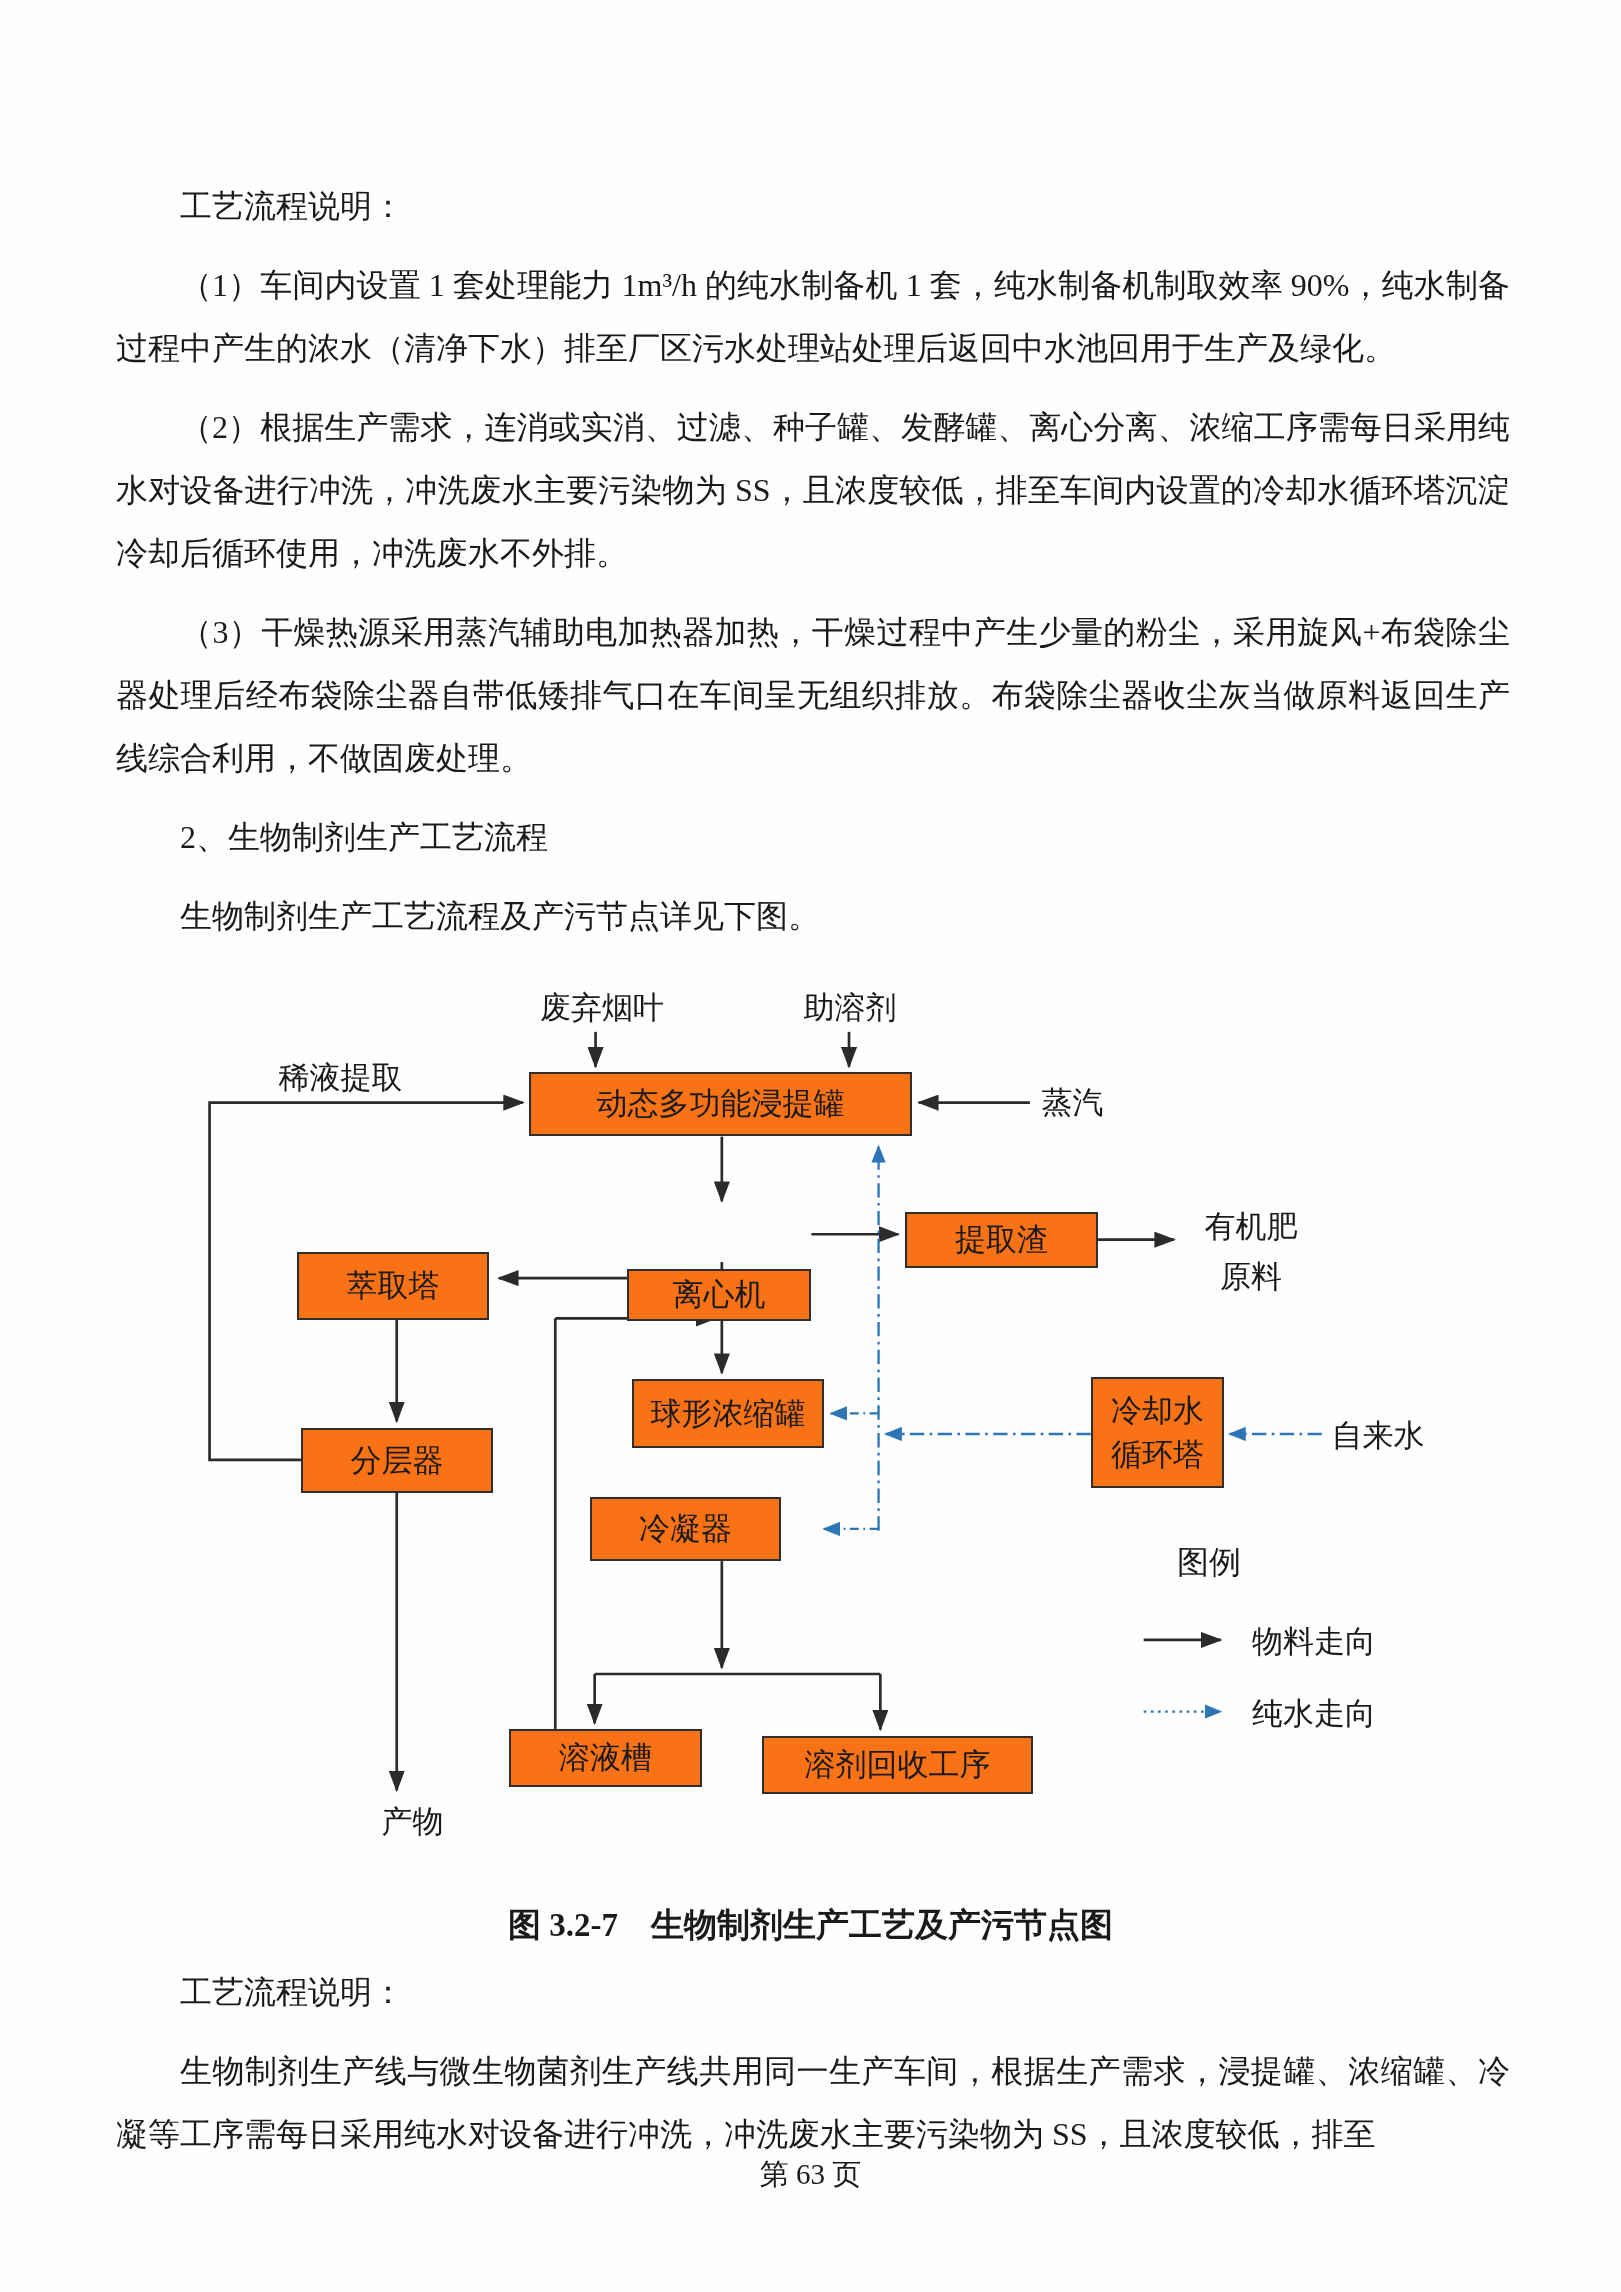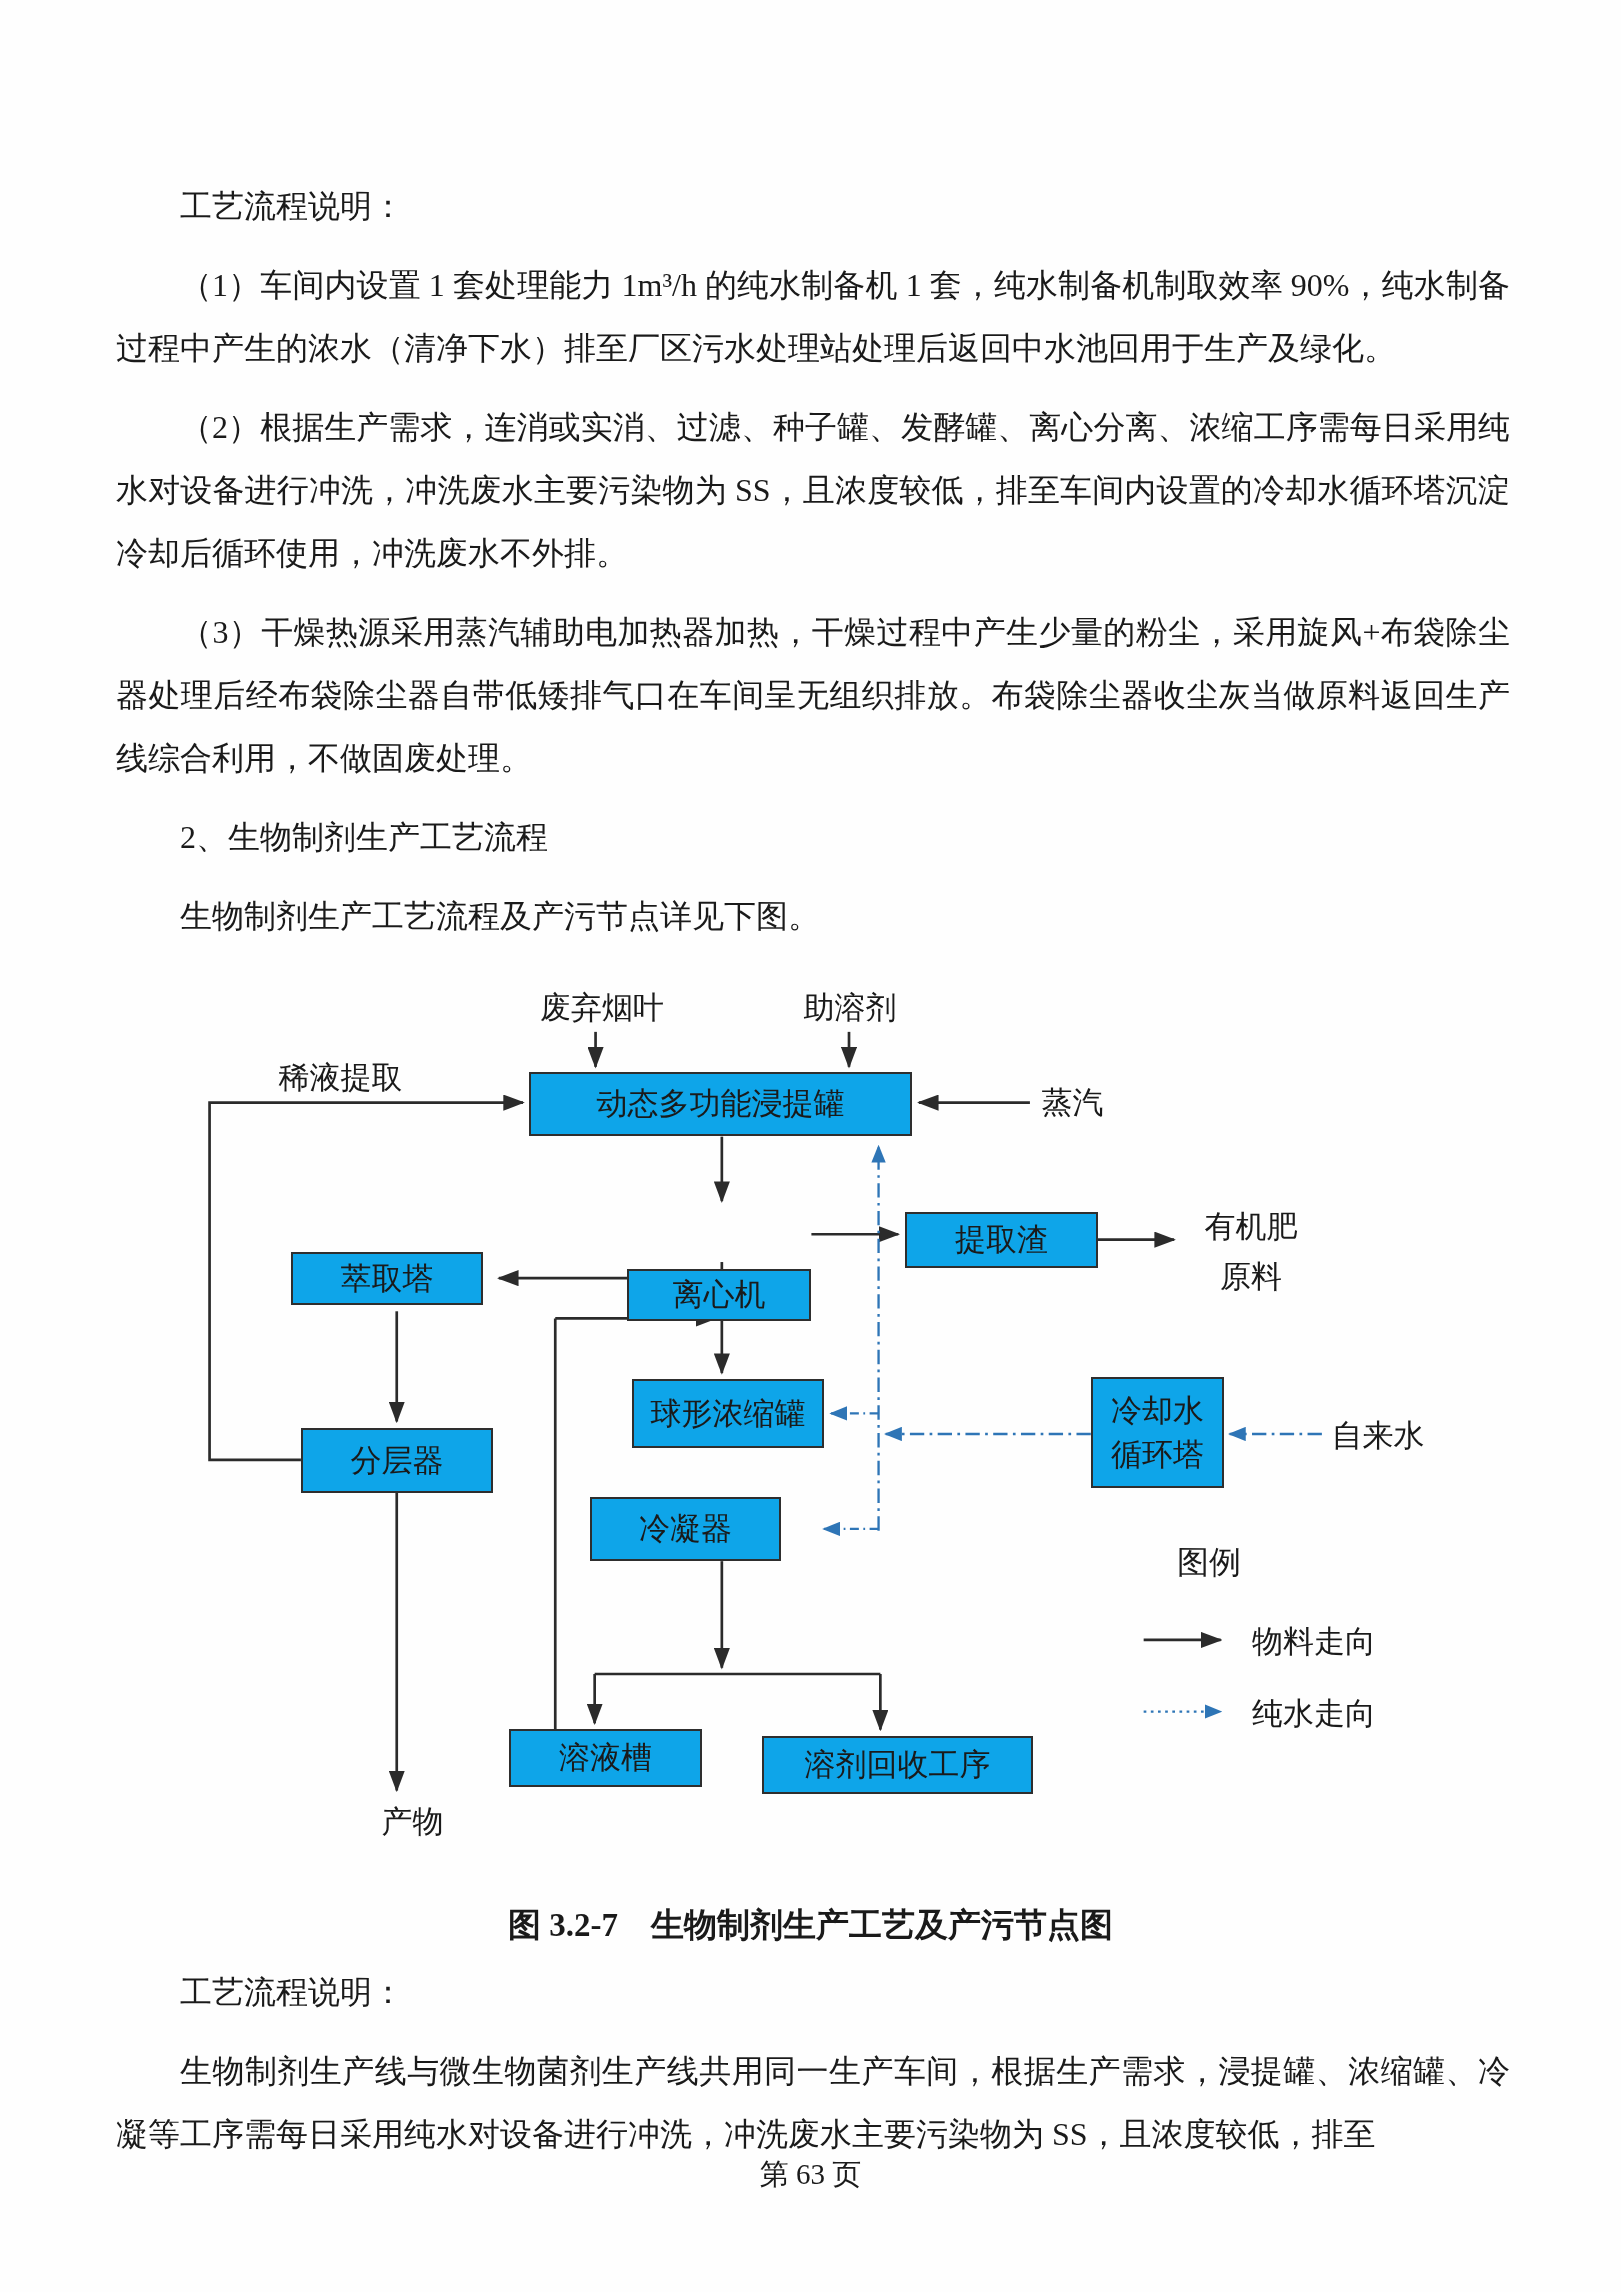--- a/index.html
+++ b/index.html
@@ -17,21 +17,21 @@
   svg.flow{position:absolute;left:0;top:0;width:1621px;height:2293px;}
   .mline{stroke:var(--material-color,#2b2b2b);stroke-width:3;fill:none;}
   .wline{stroke:var(--water-color,#2e75b6);stroke-width:2.6;fill:none;}
   .marr{fill:var(--material-color,#2b2b2b);}
   .warr{fill:var(--water-color,#2e75b6);}
   .dd-long{stroke-dasharray:16 6 3 6;}
   .dd-short{stroke-dasharray:10 5 2 5;}
   .dot{stroke-dasharray:3 5;}
 
   .node{position:absolute;box-sizing:border-box;display:flex;align-items:center;justify-content:center;
-        background:#0ea5e9;border:2.7px solid #2e2e2e;font-size:31px;text-align:center;
+        background:#f97316;border:2.7px solid #2e2e2e;font-size:31px;text-align:center;
         line-height:1.4;white-space:pre-line;}
   .dlabel{position:absolute;font-size:31px;text-align:center;white-space:pre-line;line-height:1.6;}
 
   .caption{position:absolute;left:0;top:1879px;width:1621px;text-align:center;
            font-size:33px;font-weight:bold;margin-top:24px;}
   .footer{position:absolute;left:0;top:2155px;width:1621px;text-align:center;font-size:29px;}
 </style>
 </head>
 <body>
 
@@ -85,21 +85,21 @@
         <path class="wline dd-short" d="M981,1707 H920" marker-end="url(#arrW)"></path>
         <path class="wline dd-long" d="M1218,1601 H989" marker-end="url(#arrW)"></path>
         <path class="wline dd-long" d="M1476,1601 H1373" marker-end="url(#arrW)"></path>
         <path class="wline dot" d="M1277,1911 H1363" marker-end="url(#arrW)"></path>
       </g>
     </svg>
 
     <div class="node" style="left:529px;top:1072px;width:383px;height:64px">动态多功能浸提罐</div>
     <div class="node" style="left:627px;top:1269px;width:184px;height:52px">离心机</div>
     <div class="node" style="left:905px;top:1212px;width:193px;height:56px">提取渣</div>
-    <div class="node" style="left:291px;top:1252px;width:192px;height:53px">萃取塔</div>
+    <div class="node" style="left:297px;top:1252px;width:192px;height:68px">萃取塔</div>
     <div class="node" style="left:632px;top:1379px;width:192px;height:69px">球形浓缩罐</div>
     <div class="node" style="left:301px;top:1428px;width:192px;height:65px">分层器</div>
     <div class="node" style="left:590px;top:1497px;width:191px;height:64px">冷凝器</div>
     <div class="node" style="left:1091px;top:1377px;width:133px;height:111px">冷却水
 循环塔</div>
     <div class="node" style="left:509px;top:1729px;width:193px;height:58px">溶液槽</div>
     <div class="node" style="left:762px;top:1736px;width:271px;height:58px">溶剂回收工序</div>
 
     <div class="dlabel" style="left:535px;top:983px;width:134px">废弃烟叶</div>
     <div class="dlabel" style="left:800px;top:983px;width:100px">助溶剂</div>

